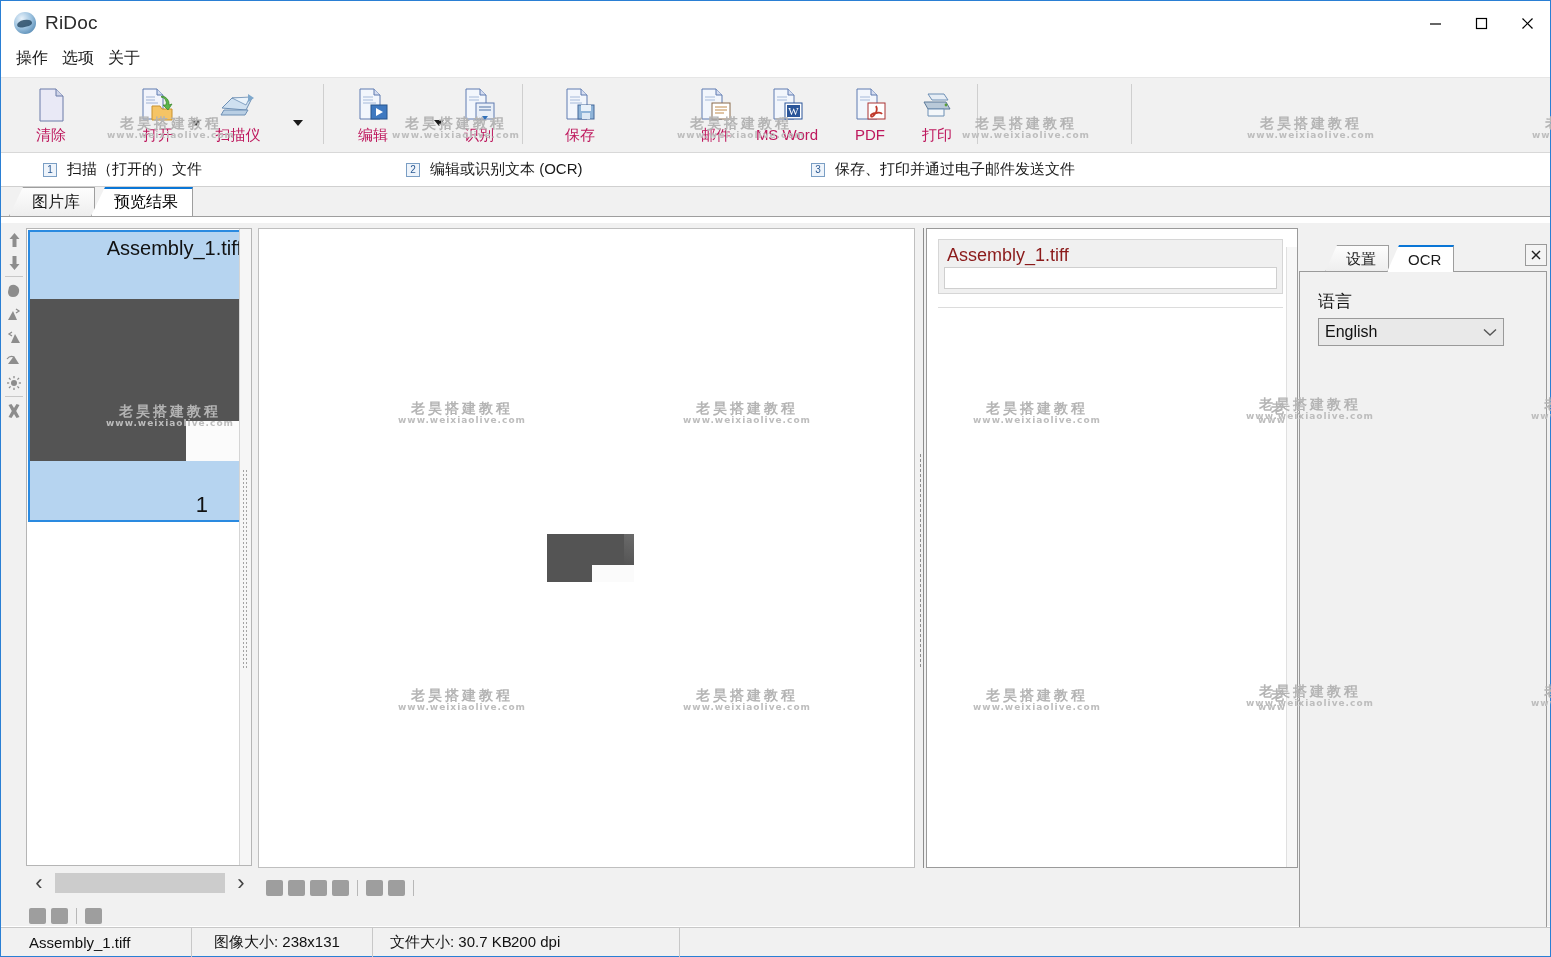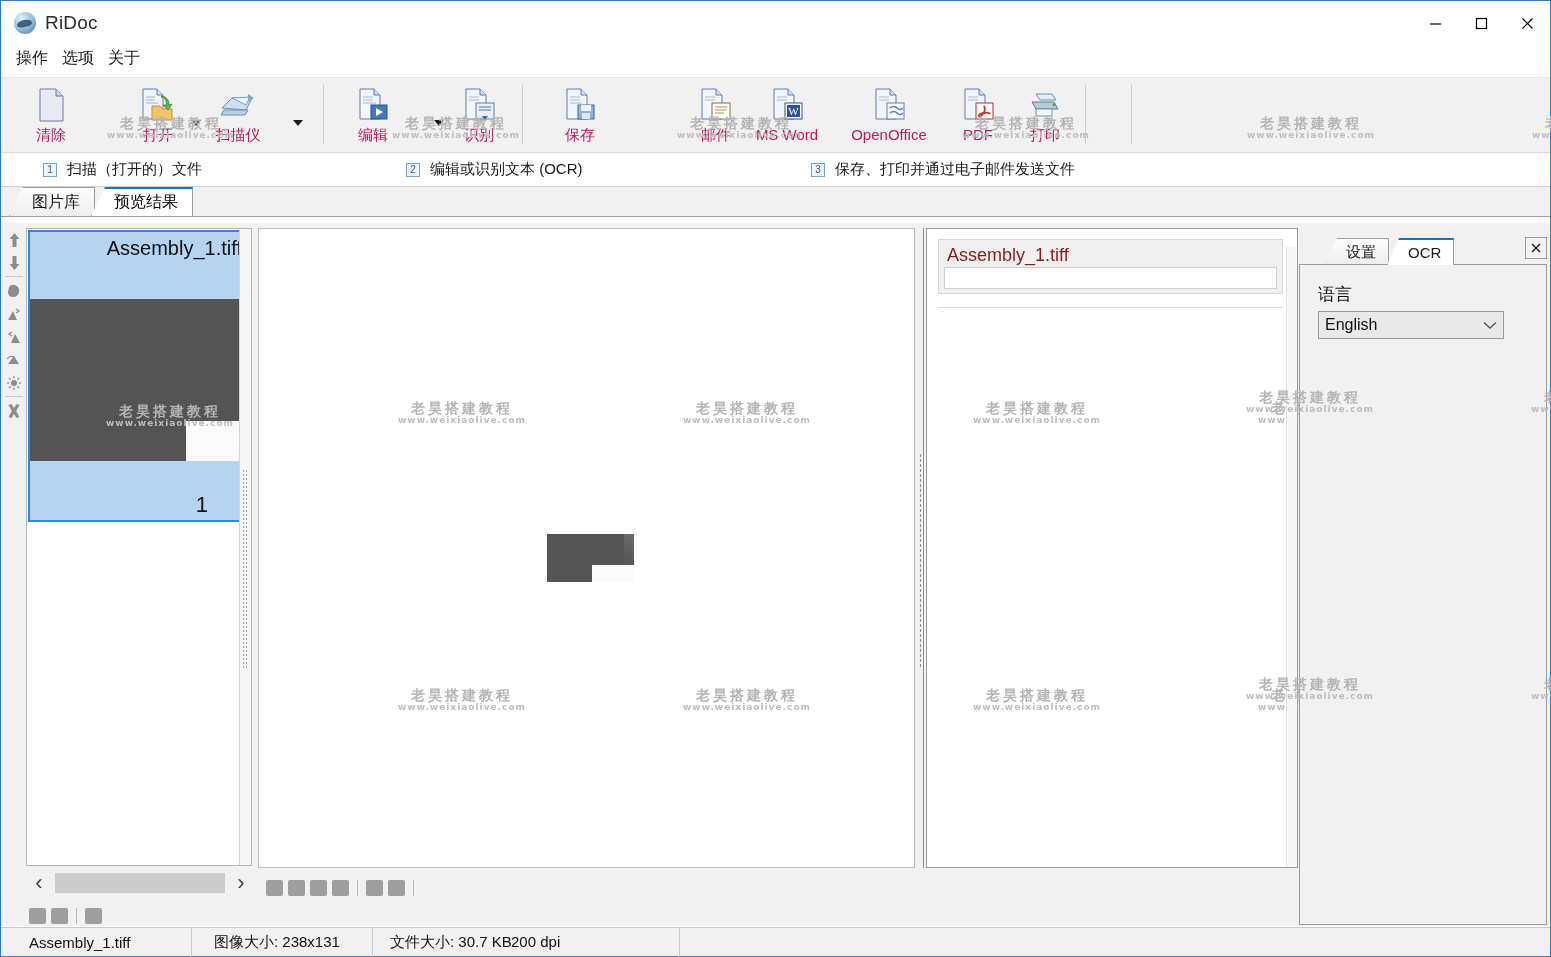--- a/index.html
+++ b/index.html
@@ -175,21 +175,21 @@
   .ocr-title { position:absolute; left:8px; top:5px; font-size:18px; color:#8b1a1a; }
   .ocr-field { position:absolute; left:5px; right:5px; bottom:4px; height:22px; background:#ffffff; border:1px solid #cfcfcf;}
   .ocr-rule { position:absolute; left:11px; right:14px; top:78px; height:1px; background:#dcdcdc; }
   .ocr-sb { position:absolute; right:0; top:18px; bottom:0; width:11px; background:#f7f7f7; border-left:1px solid #e0e0e0; }
 
   .docnav { position:absolute; left:257px; right:252px; bottom:26px; height:32px; }
   .docnav-left { position:absolute; left:5px; bottom:4px; display:flex; align-items:center; gap:5px;}
 
   
   .rightpanel {
-    position:absolute; right:3px; top:14px; width:248px; height:688px;
+    position:absolute; right:3px; top:21px; width:248px; height:688px;
   }
   .rp-tabs { position:absolute; left:0; top:0; height:28px; width:100%; }
   .rp-tab {
     position:absolute; bottom:0; height:27px; display:flex; align-items:center;
     padding:0 12px 0 20px; font-size:15px; color:#1a1a1a;
     background:linear-gradient(#fdfdfd,#ededed); border:1px solid #9e9e9e; border-bottom:none;
     clip-path:polygon(12px 0, 100% 0, 100% 100%, 0 100%);
   }
   .rp-tab.active{ background:#fff; border-top:2px solid #0a76d6; z-index:3; }
   .rp-close {
@@ -397,36 +397,20 @@
                 <line x1="6" y1="12" x2="16" y2="12"></line>
               </g>
             <rect x="14" y="15" width="17" height="16" fill="#ffffff" stroke="#2a5599" stroke-width="1"></rect>
             <rect x="16" y="17" width="13" height="12" fill="#2a5599"></rect>
             <text x="22.5" y="27" font-size="11" fill="#ffffff" text-anchor="middle" font-family="Liberation Serif, serif">W</text>
           </svg>
         </span>
         <span class="rlabel">MS Word</span>
       </div>
 
-      <div class="rbtn" style="min-width:108px;">
-        <span class="rico">
-          <svg width="32" height="34" viewBox="0 0 32 34">
-            <path d="M3 1 h14 l6 6 v24 h-20 z" fill="#f2f6fc" stroke="#5f7bb0" stroke-width="1"></path>
-            <path d="M17 1 v6 h6" fill="#d5ddf0" stroke="#5f7bb0" stroke-width="1"></path>
-            <g stroke="#a6bada" stroke-width="1">
-                <line x1="6" y1="9" x2="16" y2="9"></line>
-                <line x1="6" y1="12" x2="16" y2="12"></line>
-              </g>
-            <rect x="14" y="15" width="17" height="16" fill="#ffffff" stroke="#5f7bb0" stroke-width="1"></rect>
-            <path d="M17 20 q4 -3 7 0 t6 0" fill="none" stroke="#4b7fc0" stroke-width="1.6"></path>
-            <path d="M17 25 q4 -3 7 0 t6 0" fill="none" stroke="#4b7fc0" stroke-width="1.6"></path>
-          </svg>
-        </span>
-        <span class="rlabel">OpenOffice</span>
-      </div>
 
       <div class="rbtn" style="min-width:70px;">
         <span class="rico">
           <svg width="32" height="34" viewBox="0 0 32 34">
             <path d="M3 1 h14 l6 6 v24 h-20 z" fill="#f2f6fc" stroke="#5f7bb0" stroke-width="1"></path>
             <path d="M17 1 v6 h6" fill="#d5ddf0" stroke="#5f7bb0" stroke-width="1"></path>
             <g stroke="#a6bada" stroke-width="1">
                 <line x1="6" y1="9" x2="16" y2="9"></line>
                 <line x1="6" y1="12" x2="16" y2="12"></line>
               </g>

